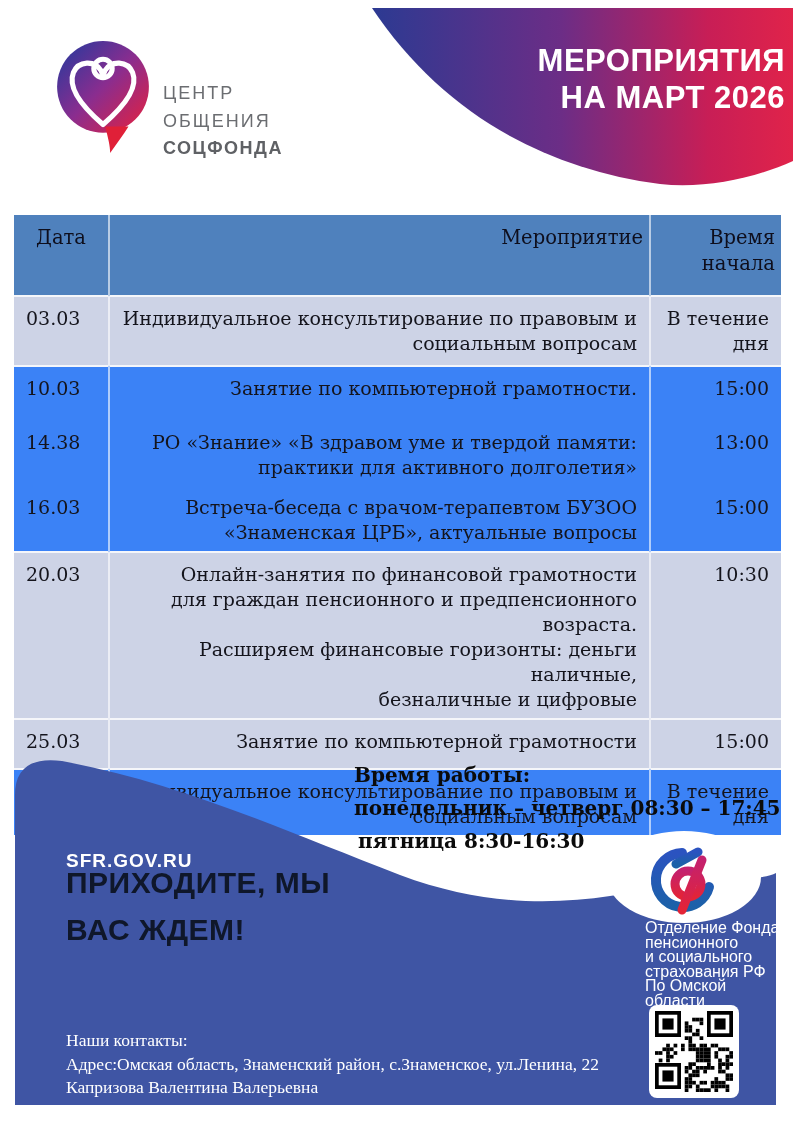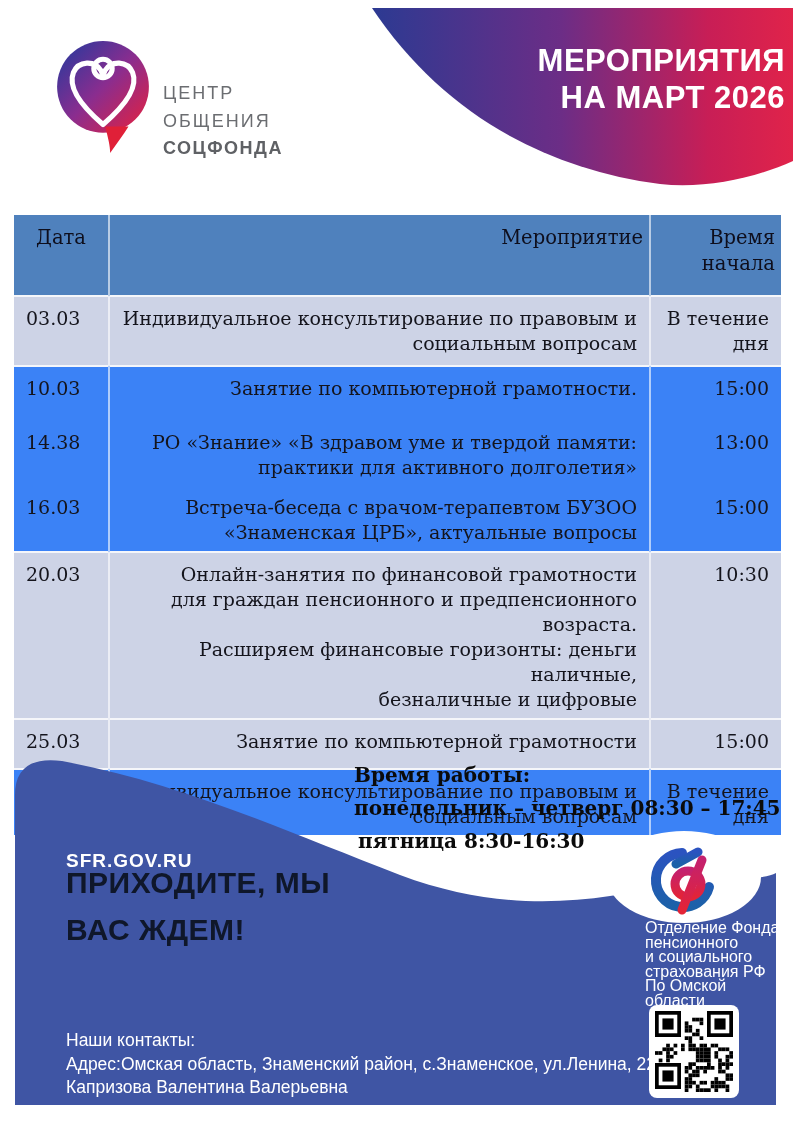--- a/index.html
+++ b/index.html
@@ -44,21 +44,21 @@
   .work-hours div{margin-bottom:11px;}
   .work-hours .wh2{padding-left:4px;}
 
   
   .footer-shape{position:absolute;left:0;top:745px;width:793px;height:378px;}
   .sfr-url{position:absolute;left:66px;top:850px;color:#fff;font-weight:bold;
            font-size:19px;letter-spacing:1px;}
   .headline{position:absolute;left:66px;top:859px;color:#0f172a;font-weight:bold;
             font-size:30px;line-height:47px;letter-spacing:.5px;}
   .contacts{position:absolute;left:66px;top:1029px;color:#fff;
-            font-size:17.5px;line-height:23.5px;}
+            font-size:17.5px;line-height:23.5px;font-family:Liberation Serif, serif;}
   .sfr-logo{position:absolute;left:646px;top:846px;width:74px;height:70px;}
   .org-text{position:absolute;left:645px;top:921px;color:#fff;font-size:16px;
             line-height:14.5px;white-space:pre-wrap;}
   .qr{position:absolute;left:649px;top:1005px;width:78px;height:81px;background:#fff;
       border-radius:8px;padding:6px;}
   .qr svg{display:block;width:78px;height:81px;}
 </style>
 </head>
 <body>
 

